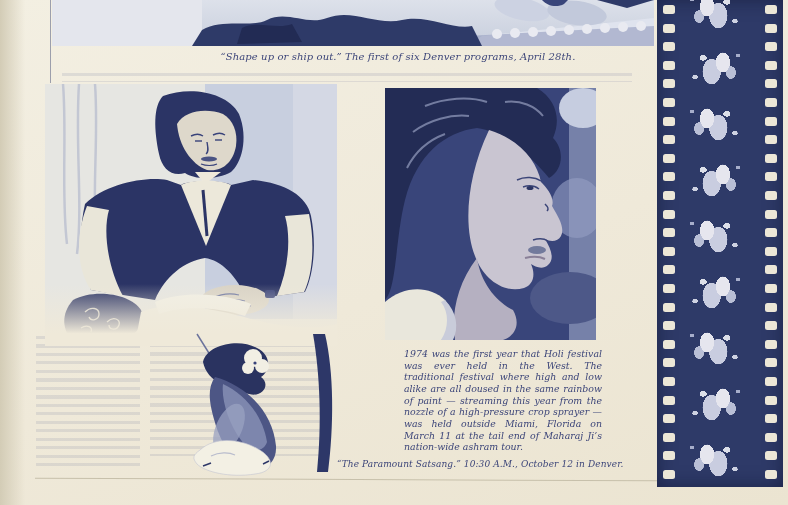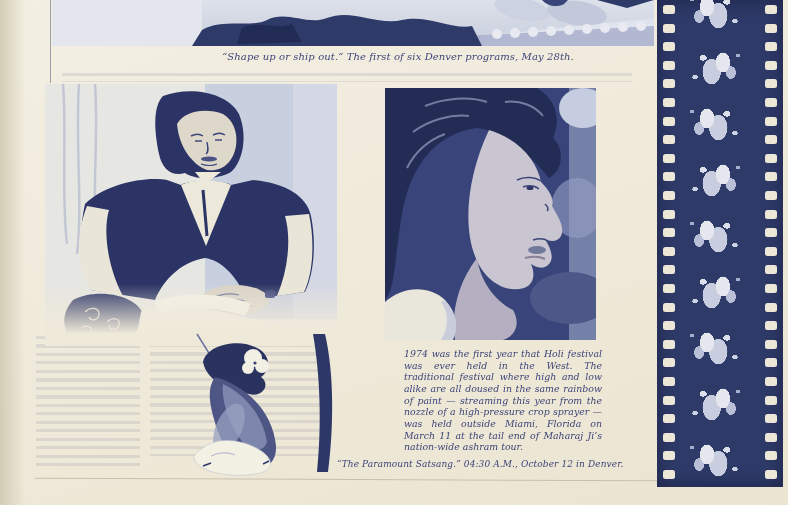--- a/index.html
+++ b/index.html
@@ -87,21 +87,21 @@
           <circle cx="517" cy="30" r="5"></circle>
           <circle cx="535" cy="29" r="5"></circle>
         <circle cx="553" cy="28" r="5"></circle>
           <circle cx="571" cy="27" r="5"></circle>
           <circle cx="589" cy="26" r="5"></circle>
       </g>
       <path d="M490,0 C495,6 505,8 512,4 L516,0 Z" fill="#39457a"></path>
     </svg>
   </div>
 
-  <div class="caption cap-top">“Shape up or ship out.” The first of six Denver programs, May 28th.</div>
+  <div class="caption cap-top">“Shape up or ship out.” The first of six Denver programs, April 28th.</div>
 
   <div class="photo left-photo" aria-label="Man with dark hair seated in dark robe with white collar, hands clasped on white cushions">
     <svg width="292" height="260" viewBox="0 0 292 260">
       <rect width="292" height="260" fill="#e6e6e2"></rect>
       <rect x="160" width="132" height="235" fill="#c8cfdf"></rect>
       <rect x="248" width="44" height="235" fill="#d4d8e4"></rect>
       <g stroke="#c0c4d2" stroke-width="2.5" fill="none" opacity=".9">
         <path d="M18,0 C22,50 16,110 22,160"></path>
         <path d="M34,0 C30,60 38,120 32,170"></path>
         <path d="M50,0 C54,55 46,115 52,165"></path>
@@ -189,21 +189,21 @@
       <path d="M78,52 C100,62 118,84 122,110 C118,122 104,120 96,108 C84,92 76,68 78,52 Z" fill="#7d86ad"></path>
       <ellipse cx="84" cy="96" rx="13" ry="26" fill="#9aa2c2" opacity=".75" transform="rotate(24 84 96)"></ellipse>
       <path d="M55,118 C70,104 96,107 113,117 C131,127 129,140 110,142 C85,146 60,140 52,132 C47,126 48,123 55,118 Z" fill="#f3f0e4" stroke="#c3c4d2" stroke-width=".6"></path>
       <path d="M66,124 C74,120 84,120 90,123" stroke="#b9bccd" stroke-width="1.2" fill="none"></path>
       <path d="M58,134 L66,131" stroke="#2e3868" stroke-width="1.6" fill="none"></path>
       <path d="M118,132 L124,129" stroke="#2e3868" stroke-width="1.4" fill="none"></path>
       <path d="M168,2 C175,42 177,92 172,140 L183,140 C189,94 189,40 180,2 Z" fill="#2d3768"></path>
     </svg>
   </div>
 
-  <div class="caption cap-bottom">“The Paramount Satsang.” 04:30 A.M., October 12 in Denver.</div>
+  <div class="caption cap-bottom">“The Paramount Satsang.” 10:30 A.M., October 12 in Denver.</div>
 
   <div class="bottom-rule"></div>
 
   <div class="film-strip" aria-label="Vertical navy film strip with sprocket holes and frames of performers">
     <div class="hole-col holes-left">
         <div class="sprocket" style="top: 5px;"></div>
         <div class="sprocket" style="top: 23.6px;"></div>
         <div class="sprocket" style="top: 42.2px;"></div>
         <div class="sprocket" style="top: 60.8px;"></div>
         <div class="sprocket" style="top: 79.4px;"></div>

